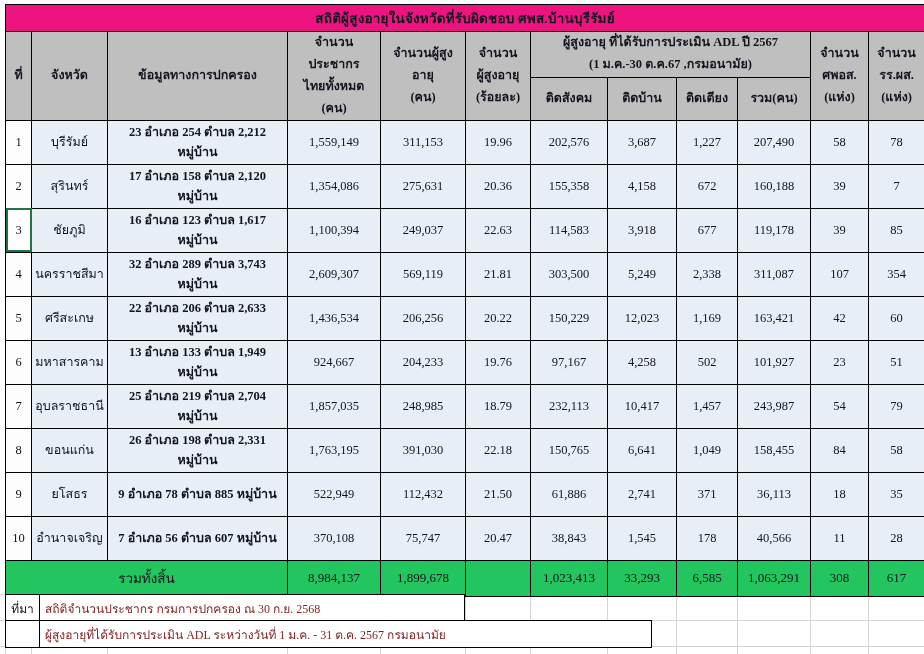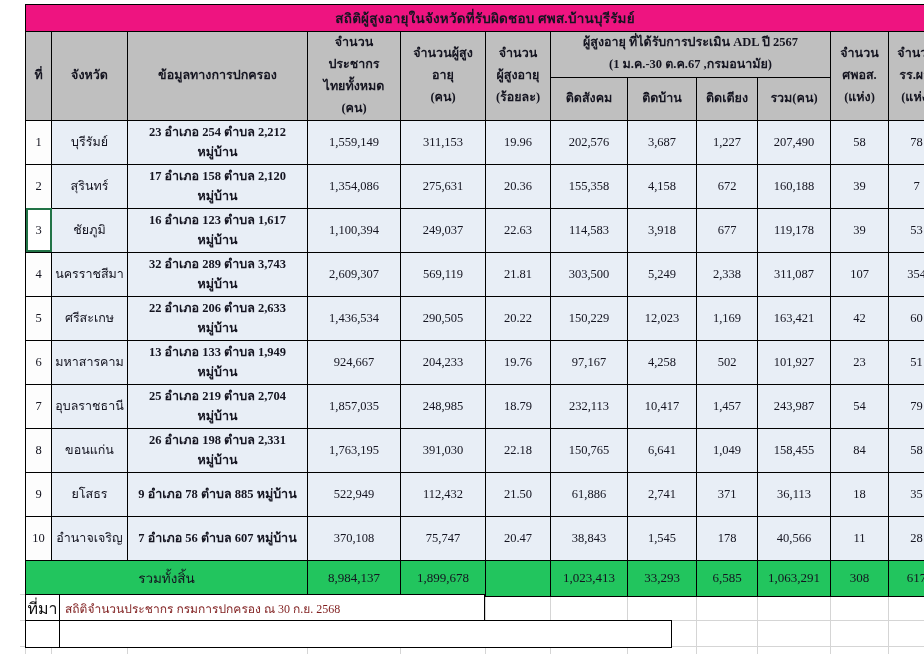--- a/index.html
+++ b/index.html
@@ -1,21 +1,21 @@
 <!DOCTYPE html>
 <html><head>
 <meta charset="utf-8">
 <style>
   html,body{margin:0;padding:0;}
   body{
     width:924px;height:654px;overflow:hidden;background:#ffffff;
     font-family:"Liberation Serif","DejaVu Serif",serif;
     position:relative;
   }
-  .screen{position:absolute;inset:0;width:829px;height:654px;margin-left:20px;}
+  .screen{position:absolute;inset:0;width:829px;height:654px;}
   
   .grid-lines{position:absolute;inset:0;z-index:0;}
   .grid-lines .vline{position:absolute;top:578px;height:76px;width:1px;background:#d5d5d5;}
   .grid-lines .hline{position:absolute;left:0;width:924px;height:1px;background:#d5d5d5;}
   
   table.main{
     position:absolute;left:5px;top:4px;width:919px;
     border-collapse:collapse;table-layout:fixed;z-index:1;
   }
   table.main td,table.main th{
@@ -35,21 +35,21 @@
   tbody td{height:43px;font-size:12.5px;background:#e8eef6;}
   tbody td.c-no{background:#fdfdfd;}
   tbody td.c-admin{font-weight:bold;}
   tbody td.selected{outline:2px solid #217346;outline-offset:-2px;background:#ffffff;}
   tfoot td{height:35px;background:#22c55e;font-size:13px;}
   tfoot td.total-label{font-size:13.5px;}
   
   .note-row{position:absolute;display:flex;z-index:2;background:#fff;border:1px solid #000;}
   .note-row .note-label{
     width:33px;border-right:1px solid #000;display:flex;align-items:center;
-    justify-content:center;font-size:16px;color:#111;flex:none;
+    justify-content:center;font-size:12px;color:#111;flex:none;
   }
   .note-row .note-text{
     flex:1;display:flex;align-items:center;padding-left:5px;
     font-size:12px;color:#7f1d1d;white-space:nowrap;
   }
   .note1{left:5px;top:594px;width:458px;height:26px;}
   .note2{left:5px;top:620px;width:645px;height:26px;}
   :root{--pink:#ee1480;}
 </style>
 </head>
@@ -154,42 +154,42 @@
           <td class="c-province">ชัยภูมิ</td>
           <td class="c-admin">16 อำเภอ 123 ตำบล 1,617 หมู่บ้าน</td>
           <td class="c-population">1,100,394</td>
           <td class="c-elderly">249,037</td>
           <td class="c-percent">22.63</td>
           <td class="c-social">114,583</td>
           <td class="c-home">3,918</td>
           <td class="c-bed">677</td>
           <td class="c-total">119,178</td>
           <td class="c-centers">39</td>
-          <td class="c-schools">53</td>
+          <td class="c-schools">85</td>
         </tr>
         <tr>
           <td class="c-no">4</td>
           <td class="c-province">นครราชสีมา</td>
           <td class="c-admin">32 อำเภอ 289 ตำบล 3,743 หมู่บ้าน</td>
           <td class="c-population">2,609,307</td>
           <td class="c-elderly">569,119</td>
           <td class="c-percent">21.81</td>
           <td class="c-social">303,500</td>
           <td class="c-home">5,249</td>
           <td class="c-bed">2,338</td>
           <td class="c-total">311,087</td>
           <td class="c-centers">107</td>
           <td class="c-schools">354</td>
         </tr>
         <tr>
           <td class="c-no">5</td>
           <td class="c-province">ศรีสะเกษ</td>
           <td class="c-admin">22 อำเภอ 206 ตำบล 2,633 หมู่บ้าน</td>
           <td class="c-population">1,436,534</td>
-          <td class="c-elderly">290,505</td>
+          <td class="c-elderly">206,256</td>
           <td class="c-percent">20.22</td>
           <td class="c-social">150,229</td>
           <td class="c-home">12,023</td>
           <td class="c-bed">1,169</td>
           <td class="c-total">163,421</td>
           <td class="c-centers">42</td>
           <td class="c-schools">60</td>
         </tr>
         <tr>
           <td class="c-no">6</td>
@@ -277,15 +277,16 @@
       </tr>
     </tfoot>
   </table>
 
   <div class="note-row note1">
     <div class="note-label">ที่มา</div>
     <div class="note-text">สถิติจำนวนประชากร กรมการปกครอง ณ 30 ก.ย. 2568</div>
   </div>
   <div class="note-row note2">
     <div class="note-label"></div>
+    <div class="note-text">ผู้สูงอายุที่ได้รับการประเมิน ADL ระหว่างวันที่ 1 ม.ค. - 31 ต.ค. 2567 กรมอนามัย</div>
   </div>
 
 </div>
 
 </body></html>

